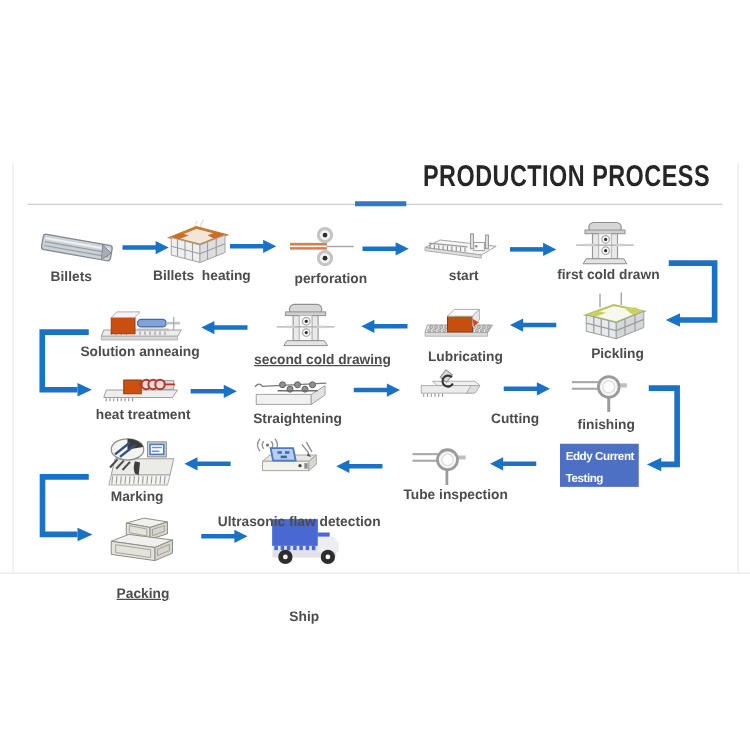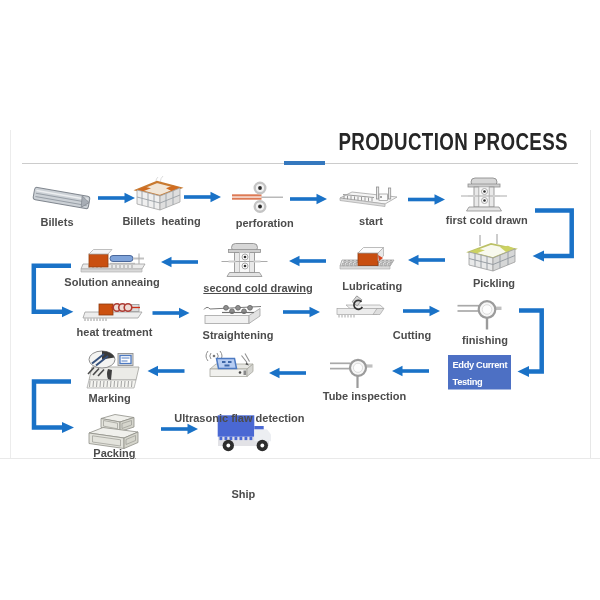--- a/index.html
+++ b/index.html
@@ -390,15 +390,15 @@
   <div class="lbl" style="left:372.3px;top:281.2px;">Lubricating</div>
   <div class="lbl" style="left:258px;top:283px;text-decoration:underline;">second cold drawing</div>
   <div class="lbl" style="left:112px;top:277.2px;">Solution anneaing</div>
   <div class="lbl" style="left:114.5px;top:327.2px;">heat treatment</div>
   <div class="lbl" style="left:238px;top:330.4px;">Straightening</div>
   <div class="lbl" style="left:364px;top:329.5px;margin-left:48px;">Cutting</div>
   <div class="lbl" style="left:485px;top:334.5px;">finishing</div>
   <div class="lbl" style="left:364.5px;top:390.5px;">Tube inspection</div>
   <div class="lbl" style="left:239.4px;top:389.5px;margin-top:23px;">Ultrasonic flaw detection</div>
   <div class="lbl" style="left:109.7px;top:392.7px;">Marking</div>
-  <div class="lbl" style="left:114.4px;top:448px;text-decoration:underline;">Packing</div>
+  <div class="lbl" style="left:114.4px;top:470px;text-decoration:underline;">Packing</div>
   <div class="lbl" style="left:243.4px;top:456.7px;margin-top:32px;">Ship</div>
 </div>
 
 </body></html>

